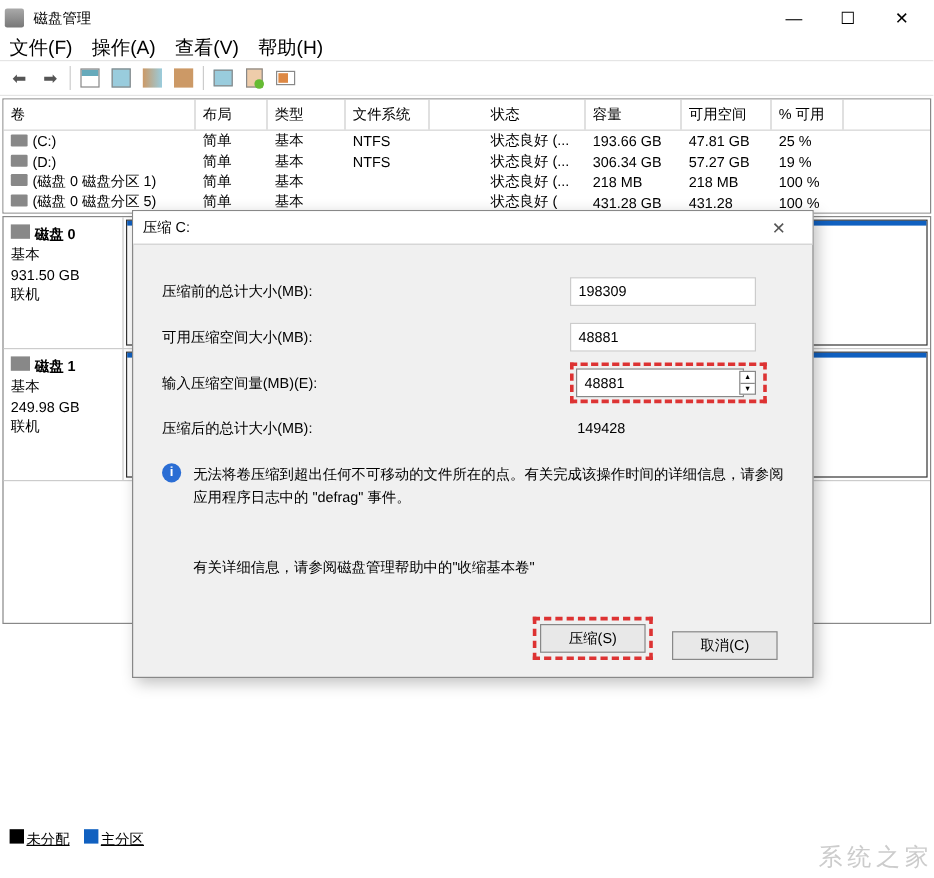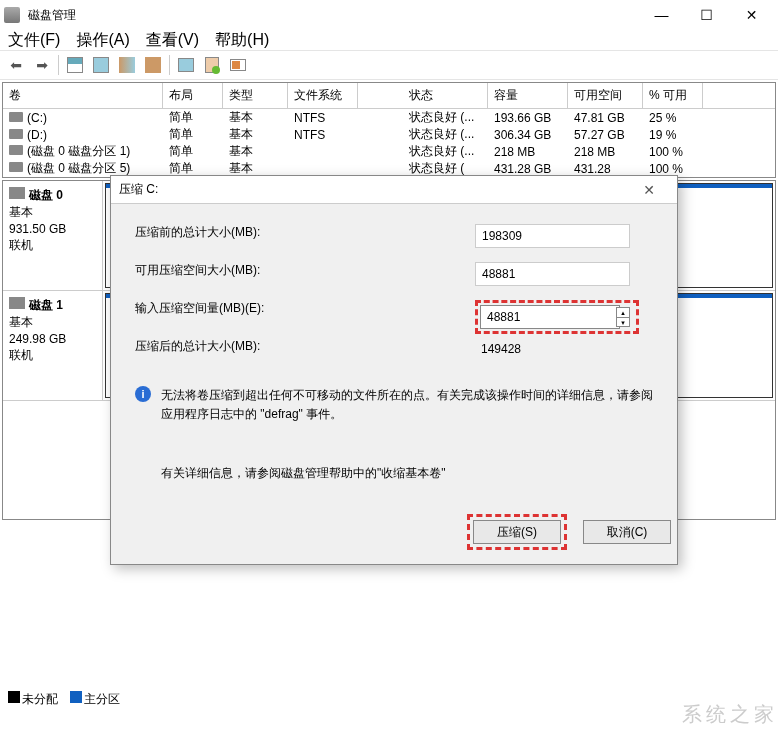--- a/index.html
+++ b/index.html
@@ -52,44 +52,44 @@
     
     .disk-area { border: 1px solid #888; margin: 2px; }
     .disk-row { display: flex; border-bottom: 1px solid #ccc; }
     .disk-label { width: 100px; padding: 6px; font-size: 12px; border-right: 1px solid #ccc; line-height: 1.4; }
     .disk-icon { width: 16px; height: 12px; background: #888; display: inline-block; margin-right: 4px; }
     .disk-partitions { flex: 1; display: flex; padding: 2px; gap: 2px; }
     .partition { border: 1px solid #333; padding: 4px; font-size: 11px; position: relative; }
     .partition::before { content: ""; position: absolute; top: 0; left: 0; right: 0; height: 4px; background: #1060c0; }
     
     
-    .legend { position: absolute; bottom: 24px; left: 8px; display: flex; gap: 12px; font-size: 12px; align-items: flex-end; }
+    .legend { position: absolute; bottom: 24px; left: 8px; display: flex; gap: 12px; font-size: 12px; align-items: flex-end; text-decoration: underline; }
     .legend-swatch { width: 12px; height: 12px; display: inline-block; margin-right: 2px; }
     
     
     .watermark { position: absolute; bottom: 4px; right: 0; font-size: 20px; color: #ccc; letter-spacing: 4px; font-weight: 300; }
     
     
     .dialog { position: absolute; top: 175px; left: 110px; width: 568px; height: 390px; background: #f0f0f0; border: 1px solid #888; box-shadow: 4px 4px 12px rgba(0,0,0,0.25); }
     .dialog-title { height: 28px; display: flex; align-items: center; padding: 0 8px; font-size: 12px; background: #fff; border-bottom: 1px solid #ccc; }
     .dialog-close { margin-left: auto; font-size: 14px; color: #555; width: 40px; text-align: center; }
     .dialog-body { padding: 20px 24px 12px; font-size: 12px; }
-    .form-row { display: flex; height: 38px; }
+    .form-row { display: flex; align-items: center; height: 38px; }
     .form-label { width: 340px; color: #000; }
     .form-value { width: 160px; }
     .form-value-ro { padding: 4px 6px; background: #fff; border: 1px solid #ccc; width: 155px; }
     .form-input-wrap { position: relative; border: 3px dashed #d33; padding: 2px; width: 164px; }
     .form-input { width: 140px; padding: 4px 6px; background: #fff; border: 1px solid #888; font-size: 12px; }
     .spinner { position: absolute; right: 6px; top: 4px; bottom: 4px; width: 14px; border: 1px solid #888; background: #fff; display: flex; flex-direction: column; }
     .spin-up, .spin-down { flex: 1; font-size: 7px; text-align: center; border-bottom: 1px solid #888; line-height: 9px; }
     .spin-down { border-bottom: none; }
     .info-row { display: flex; margin-top: 10px; }
     .info-icon { width: 16px; height: 16px; border-radius: 50%; background: #2a6dd4; color: #fff; font-size: 11px; font-weight: bold; text-align: center; line-height: 16px; margin-right: 10px; flex-shrink: 0; }
     .info-text { font-size: 12px; line-height: 1.6; color: #000000; }
-    .dialog-buttons { position: absolute; bottom: 14px; right: 6px; display: flex; gap: 16px; align-items: center; }
+    .dialog-buttons { position: absolute; bottom: 14px; right: 29px; display: flex; gap: 16px; align-items: flex-end; }
     .btn { width: 88px; height: 24px; border: 1px solid #888; background: #e8e8e8; font-size: 12px; text-align: center; line-height: 22px; }
     .btn-primary-wrap { border: 3px dashed #d33; padding: 3px; }
   </style>
 </head>
 <body>
 
 <div class="titlebar">
   <div class="titlebar-icon"></div>
   <div class="titlebar-title">磁盘管理</div>
   <div class="titlebar-controls">

